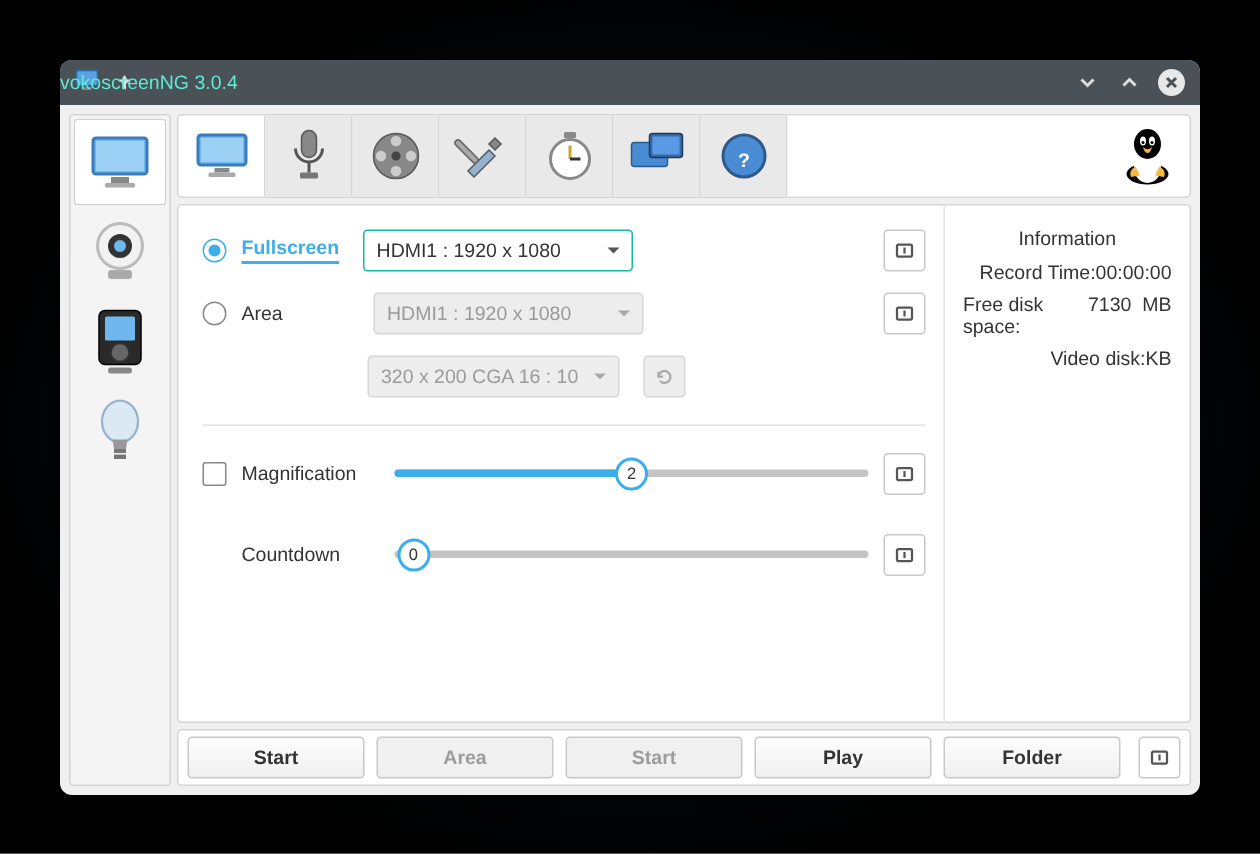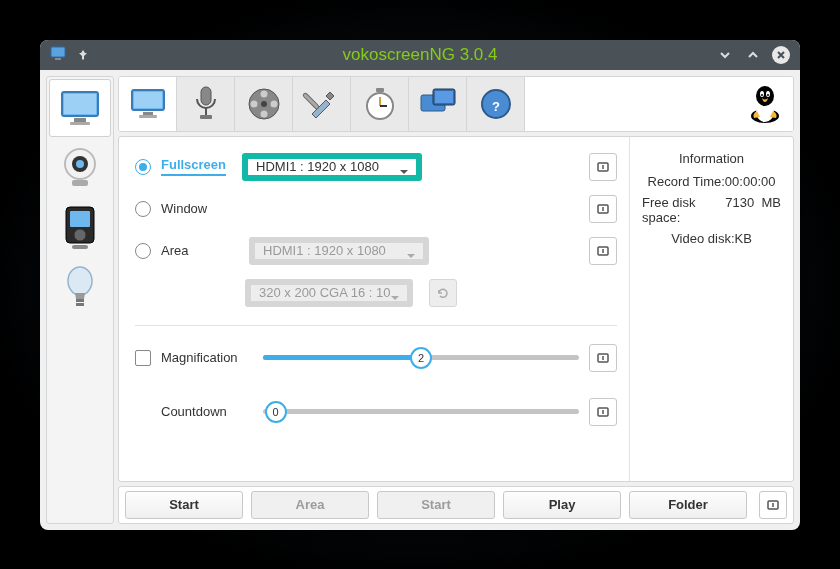--- a/index.html
+++ b/index.html
@@ -1,21 +1,21 @@
 <!DOCTYPE html>
 <html><head>
 <meta charset="utf-8">
 <style>
   *{box-sizing:border-box;margin:0;padding:0;font-family:"Segoe UI",Arial,sans-serif;font-size:13px;color:#333}
   html,body{width:840px;height:569px;background:#000}
   .outer{width:840px;height:569px;background:radial-gradient(ellipse at center,#1a2530 0%,#000 75%);display:flex;align-items:center;justify-content:center}
   .window{width:760px;height:490px;background:#f0f0f0;border-radius:8px;overflow:hidden;box-shadow:0 10px 40px rgba(0,0,0,.6);display:flex;flex-direction:column}
   .titlebar{height:30px;background:#4a5258;display:flex;align-items:center;color:#eee;position:relative}
   .titlebar .ti{display:flex;gap:8px;padding-left:10px;align-items:center}
-  .titlebar .title{position:absolute;left:0;right:0;text-align:center;color:#84cc16;font-size:17px}
+  .titlebar .title{position:absolute;left:0;right:0;color:#5eead4;font-size:13px}
   .titlebar .wc{margin-left:auto;display:flex;gap:10px;padding-right:10px;align-items:center;z-index:2}
   .wc-btn{width:18px;height:18px;display:flex;align-items:center;justify-content:center;cursor:pointer}
   .wc-btn svg{stroke:#ddd;stroke-width:2;fill:none}
   .close-c{width:18px;height:18px;border-radius:50%;background:#e8e8e8;display:flex;align-items:center;justify-content:center}
   .close-c svg{stroke:#4a5258;stroke-width:2}
   .body{flex:1;display:flex;padding:6px;gap:4px}
   .leftnav{width:68px;background:#f4f4f4;border:1px solid #d5d5d5;border-radius:3px;display:flex;flex-direction:column;align-items:center;gap:2px;padding:2px}
   .ln-item{width:62px;height:58px;border-radius:3px;display:flex;align-items:center;justify-content:center;cursor:pointer}
   .ln-item.sel{background:#fff;box-shadow:inset 0 0 0 1px #d0d0d0}
   .main{flex:1;display:flex;flex-direction:column;gap:4px}
@@ -26,36 +26,36 @@
   .tabs .spacer{flex:1;background:#fff}
   .tabs .linux{width:56px;display:flex;align-items:center;justify-content:center;background:#fff}
   .content{flex:1;background:#fff;border:1px solid #d5d5d5;border-radius:3px;display:flex}
   .form{flex:1;padding:16px 12px 12px 16px;display:flex;flex-direction:column;gap:14px}
   .row{display:flex;align-items:center;gap:10px}
   .radio{width:16px;height:16px;border:1px solid #888;border-radius:50%;display:flex;align-items:center;justify-content:center;cursor:pointer;flex:0 0 16px}
   .radio.on{border-color:#3daee9}
   .radio.on::after{content:"";width:8px;height:8px;border-radius:50%;background:#3daee9}
   .lbl{min-width:78px}
   .lbl.on{color:#3daee9;font-weight:600;border-bottom:2px solid #3daee9;padding-bottom:2px;min-width:auto}
-  .select{height:28px;border:6px solid #14b8a6;border-radius:3px;background:#fff;display:flex;align-items:center;padding:0 24px 0 8px;position:relative;cursor:pointer;white-space:nowrap}
+  .select{height:28px;border:1px solid #14b8a6;border-radius:3px;background:#fff;display:flex;align-items:center;padding:0 24px 0 8px;position:relative;cursor:pointer;white-space:nowrap}
   .select::after{content:"";position:absolute;right:8px;top:11px;border:4px solid transparent;border-top-color:#555}
   .select.dis{background:#ededed;color:#9a9a9a;border-color:#d6d6d6;cursor:default}
   .select.dis::after{border-top-color:#aaa}
   .helpbtn{width:28px;height:28px;border:1px solid #c8c8c8;border-radius:3px;background:#fff;display:flex;align-items:center;justify-content:center;cursor:pointer;margin-left:auto}
   .helpbtn svg{stroke:#555;stroke-width:1.5;fill:none}
   .form hr{border:0;border-top:1px solid #e2e2e2;margin:4px 0}
   .chk{width:16px;height:16px;border:1px solid #888;border-radius:2px;cursor:pointer;flex:0 0 16px}
   .slider{flex:1;height:24px;position:relative;display:flex;align-items:center}
   .slider .track{position:absolute;left:0;right:0;height:5px;background:#c4c4c4;border-radius:3px}
   .slider .fill{position:absolute;left:0;height:5px;background:#3daee9;border-radius:3px}
   .slider .thumb{position:absolute;width:22px;height:22px;border:2px solid #3daee9;background:#fff;border-radius:50%;display:flex;align-items:center;justify-content:center;font-size:11px;color:#333;transform:translateX(-50%)}
   .reset{width:28px;height:28px;border:1px solid #d6d6d6;border-radius:3px;background:#ededed;display:flex;align-items:center;justify-content:center;margin-left:6px}
   .info{width:164px;border-left:1px solid #e2e2e2;padding:14px 12px}
   .info-title{text-align:center;margin-bottom:8px}
-  .info-row{display:flex;justify-content:center;margin-bottom:6px;font-size:12px}
+  .info-row{display:flex;justify-content:flex-end;margin-bottom:6px;font-size:12px}
   .info-row .v{text-align:right}
   .btnbar{height:38px;background:#fff;border:1px solid #d5d5d5;border-radius:3px;display:flex;align-items:flex-end;padding:4px 6px;gap:8px}
   .btn{flex:1;height:28px;border:1px solid #c8c8c8;border-radius:3px;background:linear-gradient(#fdfdfd,#f0f0f0);display:flex;align-items:center;justify-content:center;font-weight:600;cursor:pointer}
   .btn.dis{color:#9c9c9c;background:#f0f0f0}
   .btnbar .helpbtn{margin-left:4px}
   svg{overflow:visible}
   .row.indent{padding-left:110px}
 </style>
 </head>
 <body>
@@ -218,30 +218,20 @@
               <span class="select" style="width:180px;margin-left:6px">HDMI1 :  1920 x 1080</span>
               <span class="helpbtn">
                   <svg width="14" height="14">
                     <rect x="2" y="3" width="10" height="8" rx="1"></rect>
                     <line x1="7" y1="5" x2="7" y2="9"></line>
                   </svg>
                 </span>
             </div>
             <div class="row">
               <span class="radio"></span>
-              <span class="lbl">Window</span>
-              <span class="helpbtn">
-                  <svg width="14" height="14">
-                    <rect x="2" y="3" width="10" height="8" rx="1"></rect>
-                    <line x1="7" y1="5" x2="7" y2="9"></line>
-                  </svg>
-                </span>
-            </div>
-            <div class="row">
-              <span class="radio"></span>
               <span class="lbl">Area</span>
               <span class="select dis" style="width:180px">HDMI1 :  1920 x 1080</span>
               <span class="helpbtn">
                   <svg width="14" height="14">
                     <rect x="2" y="3" width="10" height="8" rx="1"></rect>
                     <line x1="7" y1="5" x2="7" y2="9"></line>
                   </svg>
                 </span>
             </div>
             <div class="row indent">

